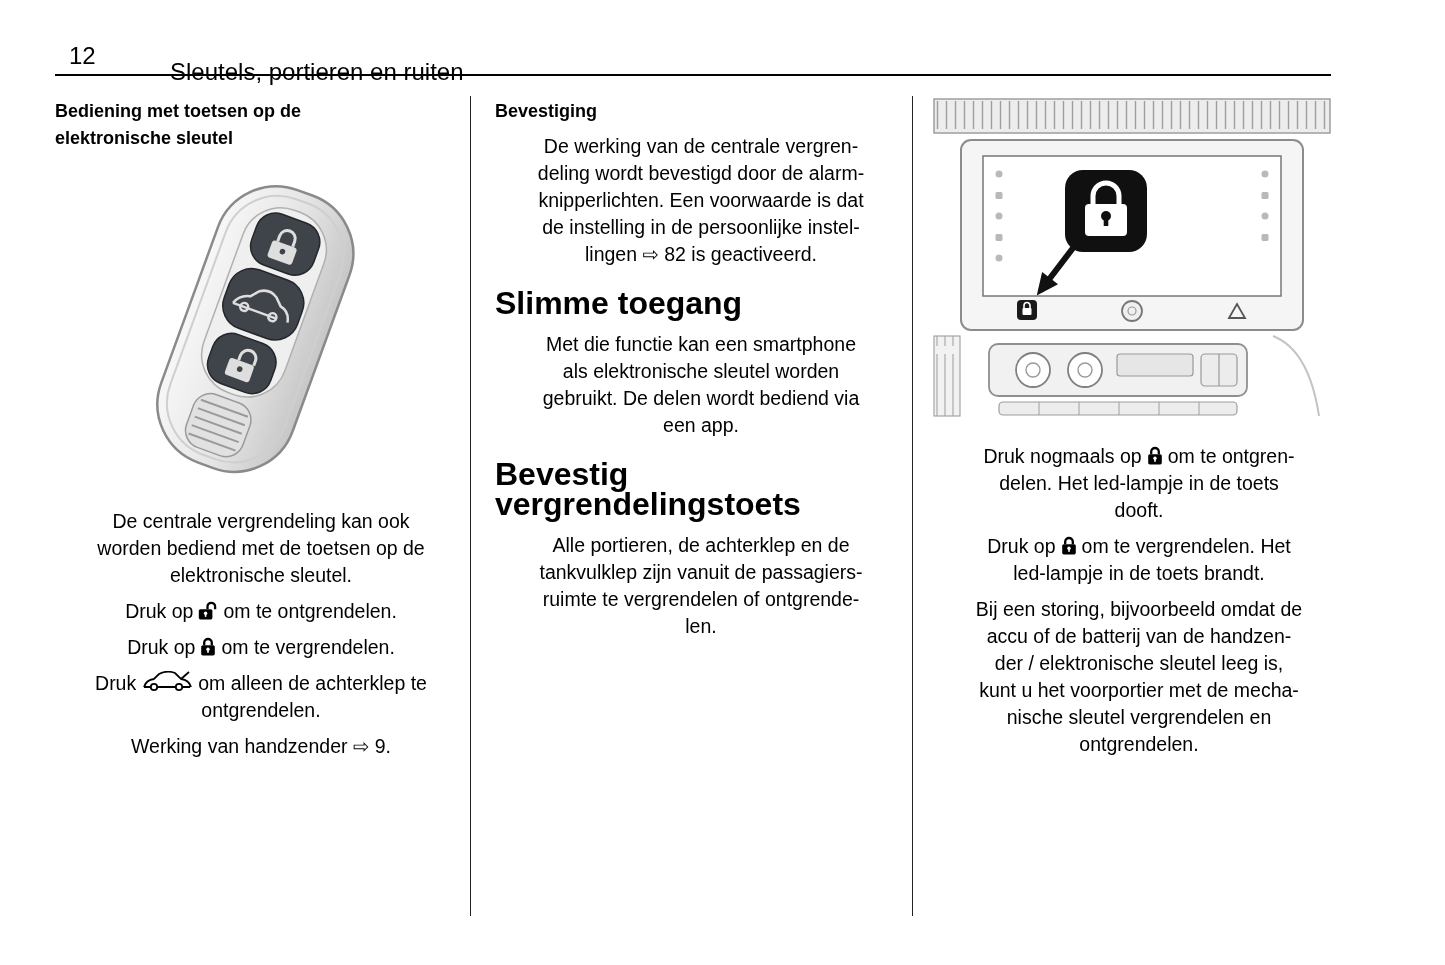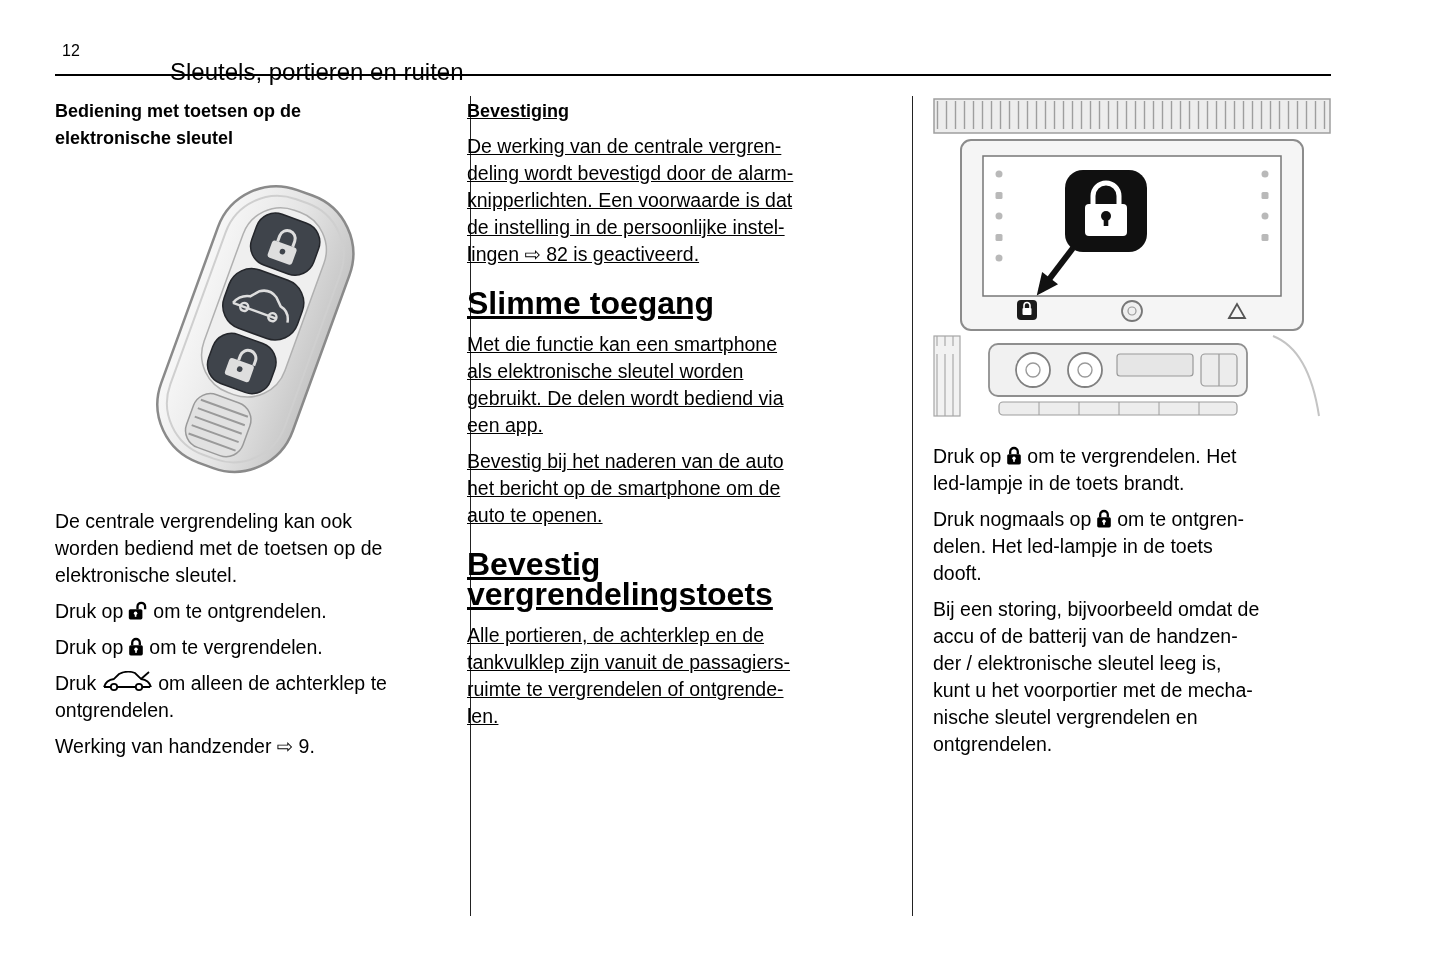--- a/index.html
+++ b/index.html
@@ -5,45 +5,46 @@
   * { margin: 0; padding: 0; box-sizing: border-box; }
   html, body { width: 1445px; height: 965px; }
   body {
     background: #ffffff;
     color: #000;
     font-family: "Liberation Sans", sans-serif;
     position: relative;
     overflow: hidden;
   }
   .page-num {
-    position: absolute; left: 62px; top: 42px;
-    font-size: 16px; font-weight: 400;
+    position: absolute; left: 69px; top: 42px;
+    font-size: 24px; font-weight: 400;
   }
   .page-title {
     position: absolute; left: 170px; top: 42px;
     font-size: 24px; font-weight: 400; margin-top: 16px;
   }
   .rule {
     position: absolute; left: 55px; top: 74px;
     width: 1276px; height: 2px; background: #000;
   }
   .divider {
     position: absolute; top: 96px; height: 820px; width: 1px;
     background: #222;
   }
   .d1 { left: 470px; }
   .d2 { left: 912px; }
   .col { position: absolute; top: 98px; width: 412px; }
   .col1 { left: 55px; }
-  .col2 { left: 467px; text-decoration: underline; }
+  .col2 { left: 495px; }
   .col3 { left: 933px; }
   .body {
     font-size: 19.5px; line-height: 27px;
     white-space: pre-line;
     margin: 0 0 9px 0;
+    text-align: center;
   }
   .h3 {
     font-size: 18px; font-weight: 700; line-height: 27px;
     white-space: pre-line;
     margin: 0 0 8px 0;
   }
   .h2 {
     font-size: 32px; font-weight: 700; line-height: 30px;
     white-space: pre-line;
     margin: 20px 0 13px 0;
@@ -147,23 +148,20 @@
 deling wordt bevestigd door de alarm-
 knipperlichten. Een voorwaarde is dat
 de instelling in de persoonlijke instel-
 lingen ⇨ 82 is geactiveerd.</p>
 
     <h2 class="h2">Slimme toegang</h2>
     <p class="body">Met die functie kan een smartphone
 als elektronische sleutel worden
 gebruikt. De delen wordt bediend via
 een app.</p>
-    <p class="body">Bevestig bij het naderen van de auto
-het bericht op de smartphone om de
-auto te openen.</p>
 
     <h2 class="h2">Bevestig vergrendelingstoets</h2>
     <p class="body">Alle portieren, de achterklep en de
 tankvulklep zijn vanuit de passagiers-
 ruimte te vergrendelen of ontgrende-
 len.</p>
   </section>
 
   <section class="col col3">
     <div class="figure fig-dash-wrap">
@@ -235,37 +233,37 @@
         <line x1="106" y1="304" x2="106" y2="317" stroke="#9e9e9e" stroke-width="1"></line>
         <line x1="146" y1="304" x2="146" y2="317" stroke="#9e9e9e" stroke-width="1"></line>
         <line x1="186" y1="304" x2="186" y2="317" stroke="#9e9e9e" stroke-width="1"></line>
         <line x1="226" y1="304" x2="226" y2="317" stroke="#9e9e9e" stroke-width="1"></line>
         <line x1="266" y1="304" x2="266" y2="317" stroke="#9e9e9e" stroke-width="1"></line>
 
         <path d="M340 238 q36 14 46 80" fill="none" stroke="#c4c4c4" stroke-width="2"></path>
       </svg>
     </div>
 
-    <p class="body mixed"><span class="seg">Druk op</span><span class="icon-inline"><svg width="16" height="20" viewBox="0 0 16 20">
-            <path d="M4.2 8.2 V5.8 a3.8 3.8 0 0 1 7.6 0 V8.2" fill="none" stroke="#000" stroke-width="2.3"></path>
-            <rect x="1.2" y="8.2" width="13.6" height="10.2" rx="1.6" fill="#000"></rect>
-            <circle cx="8" cy="12.2" r="1.7" fill="#fff"></circle>
-            <rect x="7.2" y="12.4" width="1.6" height="3.4" fill="#fff"></rect>
-          </svg></span><span class="seg">om te vergrendelen. Het
-led-lampje in de toets brandt.</span></p>
-
     <p class="body mixed"><span class="seg">Druk nogmaals op</span><span class="icon-inline"><svg width="16" height="20" viewBox="0 0 16 20">
             <path d="M4.2 8.2 V5.8 a3.8 3.8 0 0 1 7.6 0 V8.2" fill="none" stroke="#000" stroke-width="2.3"></path>
             <rect x="1.2" y="8.2" width="13.6" height="10.2" rx="1.6" fill="#000"></rect>
             <circle cx="8" cy="12.2" r="1.7" fill="#fff"></circle>
             <rect x="7.2" y="12.4" width="1.6" height="3.4" fill="#fff"></rect>
           </svg></span><span class="seg">om te ontgren-
 delen. Het led-lampje in de toets
 dooft.</span></p>
 
+    <p class="body mixed"><span class="seg">Druk op</span><span class="icon-inline"><svg width="16" height="20" viewBox="0 0 16 20">
+            <path d="M4.2 8.2 V5.8 a3.8 3.8 0 0 1 7.6 0 V8.2" fill="none" stroke="#000" stroke-width="2.3"></path>
+            <rect x="1.2" y="8.2" width="13.6" height="10.2" rx="1.6" fill="#000"></rect>
+            <circle cx="8" cy="12.2" r="1.7" fill="#fff"></circle>
+            <rect x="7.2" y="12.4" width="1.6" height="3.4" fill="#fff"></rect>
+          </svg></span><span class="seg">om te vergrendelen. Het
+led-lampje in de toets brandt.</span></p>
+
     <p class="body">Bij een storing, bijvoorbeeld omdat de
 accu of de batterij van de handzen-
 der / elektronische sleutel leeg is,
 kunt u het voorportier met de mecha-
 nische sleutel vergrendelen en
 ontgrendelen.</p>
   </section>
 
 </div>
 

